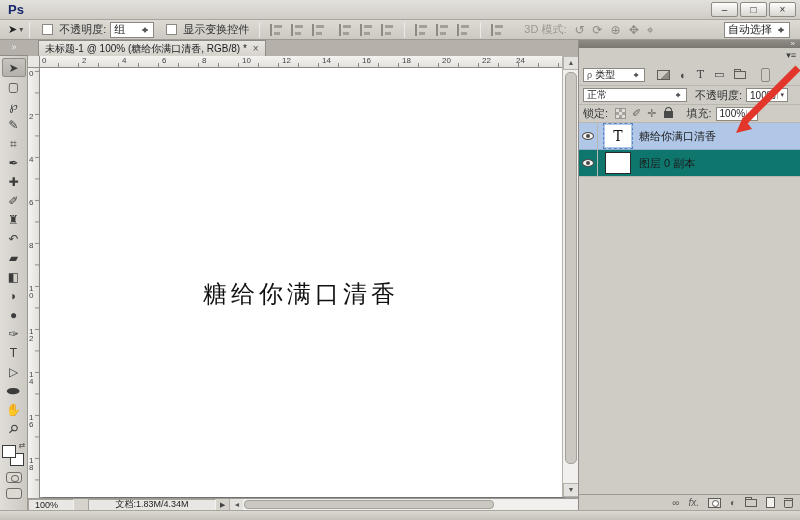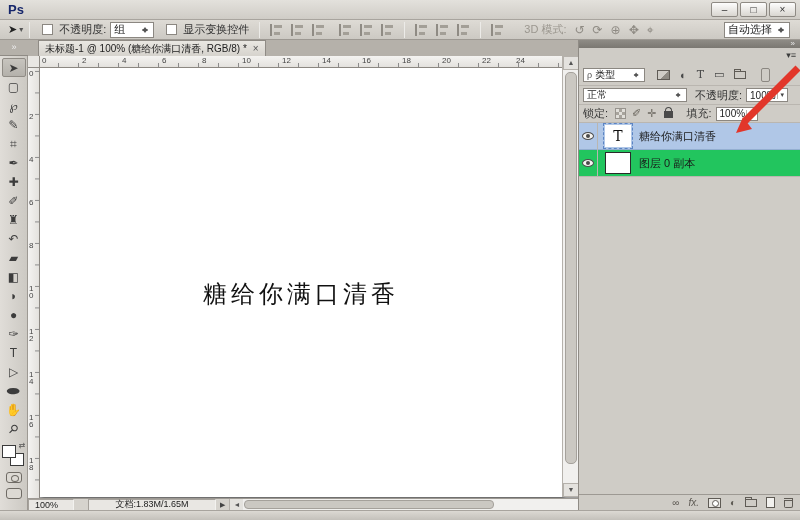--- a/index.html
+++ b/index.html
@@ -98,21 +98,21 @@
   .mini-dd { background:#fff; border:1px solid #8b8781; height:14px; display:flex; align-items:center; justify-content:space-between; padding:0 3px; font-size:10px; width:42px; }
   .dd-arr { font-size:7px; color:#444; border-left:1px solid #b9b5af; padding-left:3px; }
   .gi-checker { width:11px; height:11px; margin:0 3px; border:1px solid #8b8781;
       background:repeating-conic-gradient(#9f9b94 0 25%,#e6e4e0 0 50%) 0 0/6px 6px; opacity:.8; }
   .lk-ico { margin:0 3px; font-size:11px; color:#6b675f; }
   .gi-lockpad { width:9px; height:7px; background:#4a4a4a; margin:2px 4px 0; position:relative; }
   .gi-lockpad::before { content:''; position:absolute; left:1px; top:-4px; width:5px; height:4px; border:1.5px solid #4a4a4a; border-bottom:none; border-radius:4px 4px 0 0; }
 
   
   #layer-list { position:absolute; left:0; top:83px; width:222px; }
-  .lrow { position:relative; width:222px; height:27px; display:flex; align-items:center; background:#22c55e; border-bottom:1px solid #bab6b0; }
+  .lrow { position:relative; width:222px; height:27px; display:flex; align-items:center; background:#0f766e; border-bottom:1px solid #bab6b0; }
   .lrow.sel { background:#b0c7e7; border-bottom:1px solid #93aed0; }
   .eye-cell { width:19px; height:27px; border-right:1px solid #bab6b0; display:flex; align-items:center; justify-content:center; }
   .i-eye { width:12px; height:8px; border:1px solid #4a4a4a; border-radius:50%; position:relative; background:#f5f4f1; }
   .i-eye::before { content:''; position:absolute; left:3px; top:1px; width:4px; height:4px; border-radius:50%; background:#4a4a4a; }
   .thumb { width:26px; height:22px; background:#fff; border:1px solid #2a2a2a; margin:0 8px 0 7px; display:flex; align-items:center; justify-content:center; }
   .thumb.text { border:none; outline:1px dashed #5b84c4; outline-offset:1px; font-family:"DejaVu Serif",serif; font-size:14px; color:#111; }
   .lname { font-size:11px; color:#1a1a1a; white-space:nowrap; }
 
   
   #panel-bottom { position:absolute; left:0; top:454px; width:222px; height:16px; background:#cfccc6; border-top:1px solid #9d9993; display:flex; align-items:center; justify-content:flex-end; gap:9px; padding-right:8px; }
@@ -290,21 +290,21 @@
     <div id="vthumb"></div>
     <div class="scr-btn" style="left:0;bottom:0;">▼</div>
   </div>
 </div>
 
 <div id="statusbar" class="abs">
   <div class="inset" id="zoom-box">
     <span>100%</span>
   </div>
   <div class="inset" id="doc-box">
-    <span>文档:1.83M/1.65M</span>
+    <span>文档:1.83M/4.34M</span>
   </div>
   <span id="status-arrow">▶</span>
   <div id="hscroll">
     <div class="hscr-arr" style="left:0;">◄</div>
     <div id="hthumb"></div>
   </div>
 </div>
 
 <div id="panel" class="abs">
   <div id="panel-collapse" class="abs">»</div>

